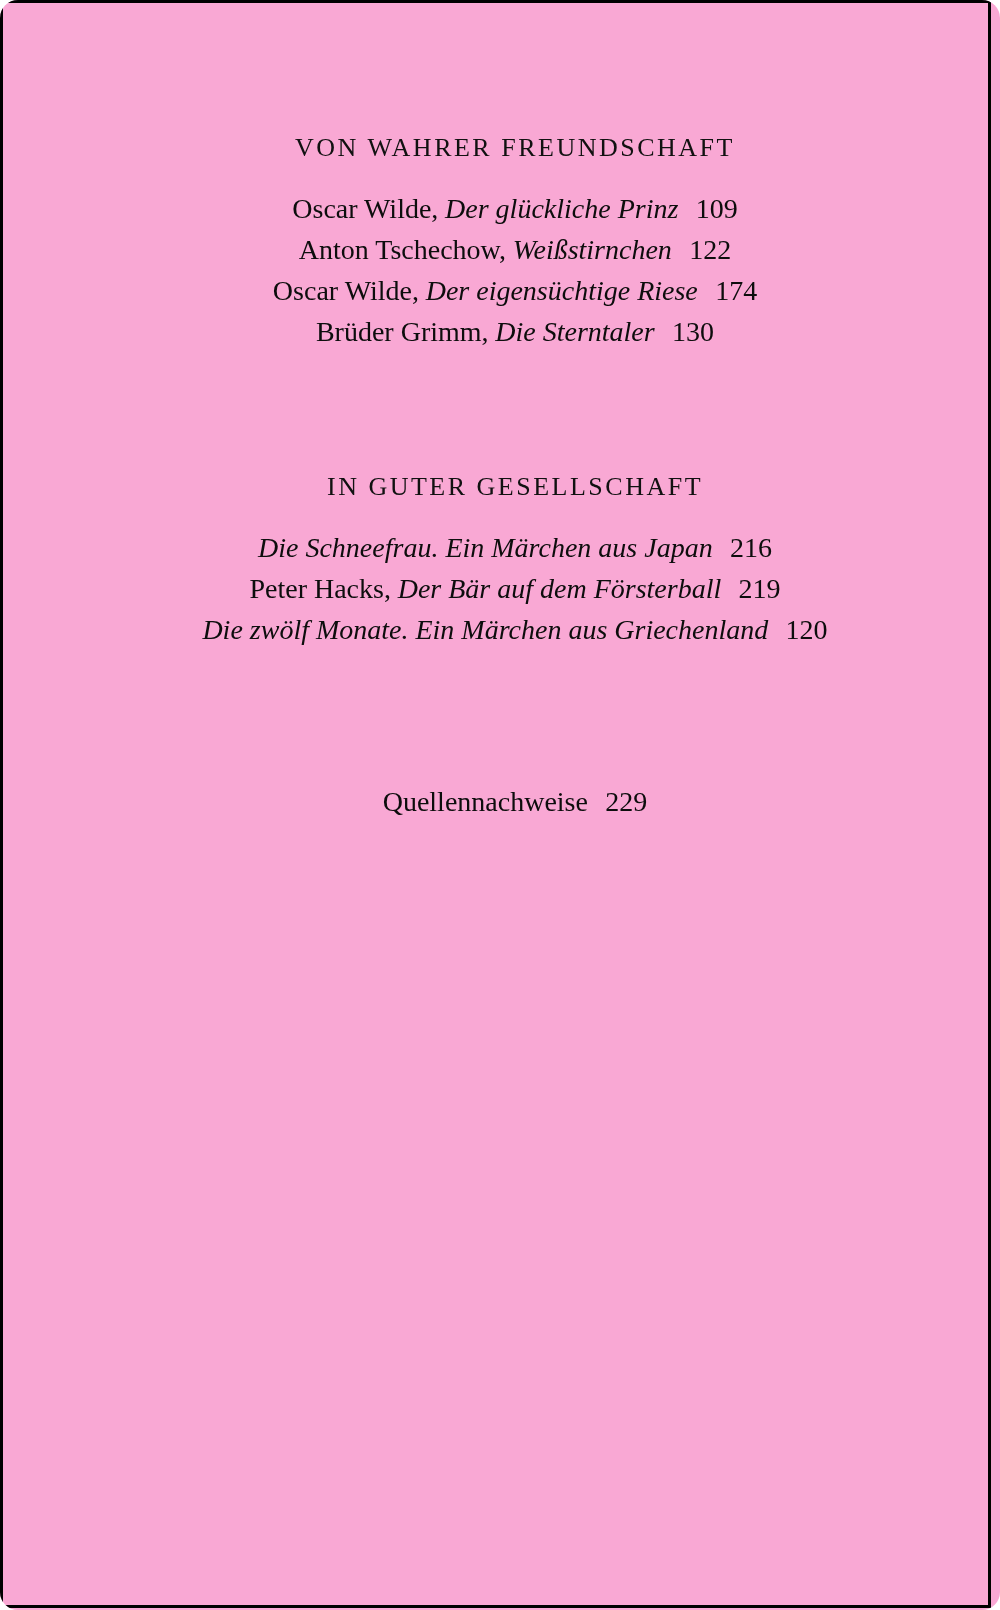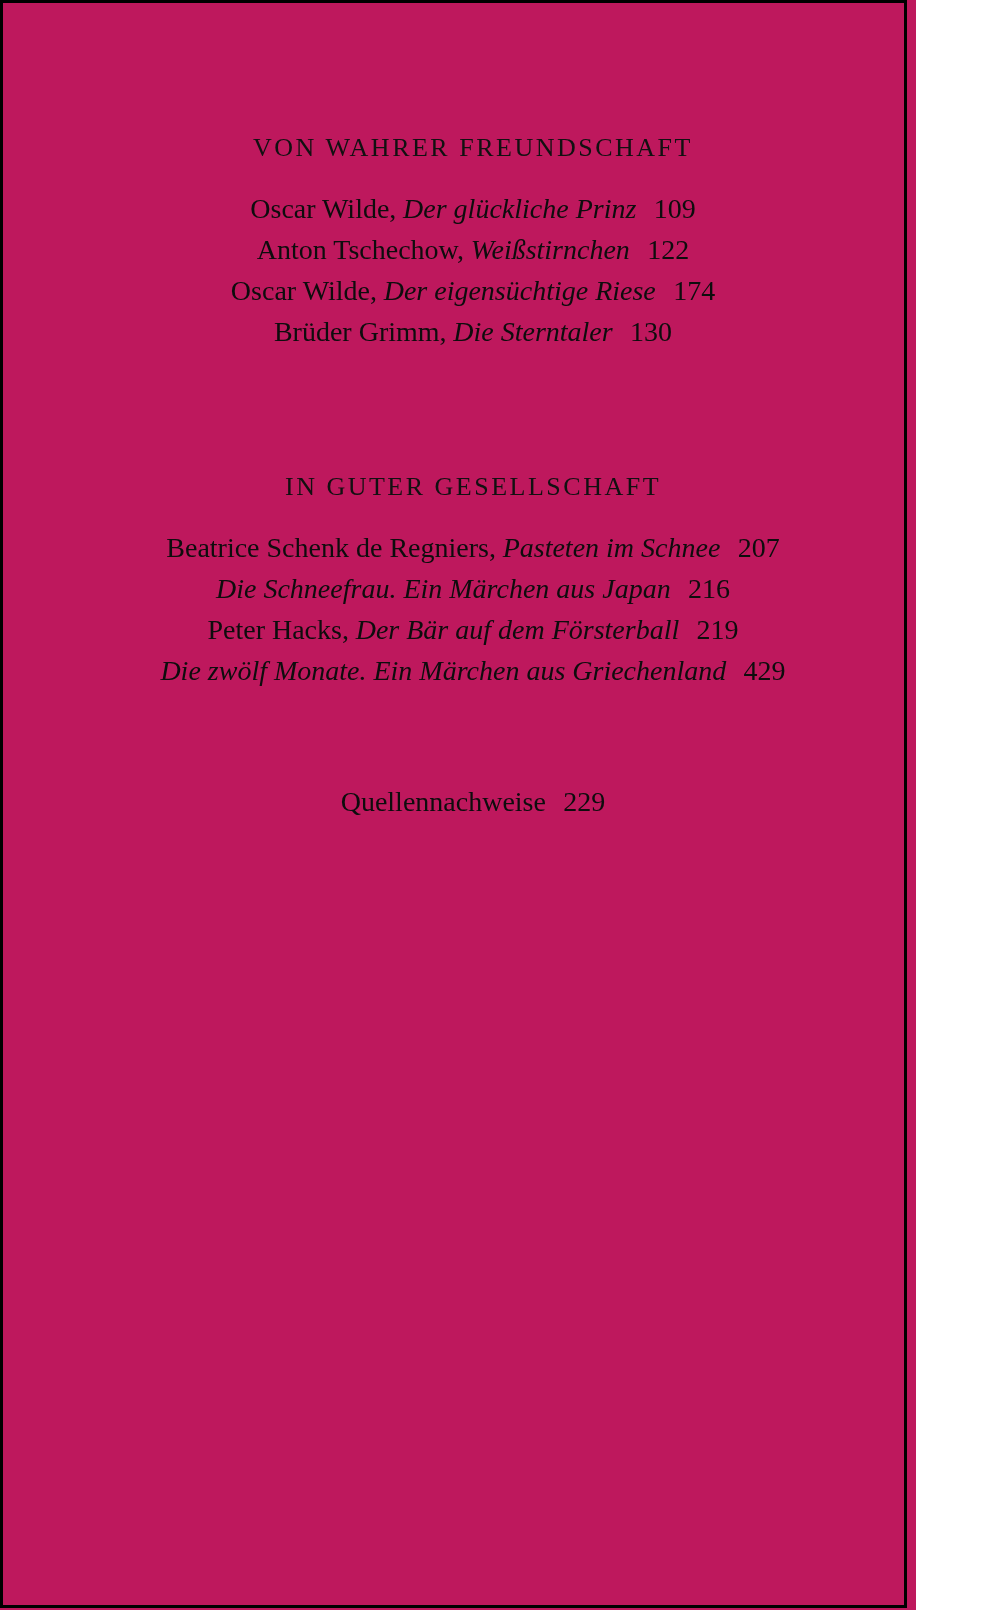--- a/index.html
+++ b/index.html
@@ -2,26 +2,27 @@
 <html><head>
 <meta charset="utf-8">
 <style>
   html, body {
     margin: 0;
     padding: 0;
     background: #ffffff;
   }
   .page {
     position: relative;
-    width: 916px;
+    width: 1000px;
     height: 1610px;
-    background: #be185d;
+    background: #f9a8d4;
     font-family: "Liberation Serif", serif;
     color: #0d0d0d;
     overflow: hidden;
+    border-radius: 18px;
   }
   .frame {
     position: absolute;
     top: 0;
     left: 0;
     right: 9px;
     bottom: 2px;
     border: 3px solid #000000;
     pointer-events: none;
   }
@@ -84,29 +85,26 @@
     </div>
     <div class="entry">
       <span class="author">Brüder Grimm,</span><span class="title">Die Sterntaler</span><span class="pg">130</span>
     </div>
   </div>
 
   <div class="block toc-heading heading-2">IN GUTER GESELLSCHAFT</div>
 
   <div class="block entry-list list-2">
     <div class="entry">
-      <span class="author">Beatrice Schenk de Regniers,</span><span class="title">Pasteten im Schnee</span><span class="pg">207</span>
-    </div>
-    <div class="entry">
       <span class="title">Die Schneefrau. Ein Märchen aus Japan</span><span class="pg">216</span>
     </div>
     <div class="entry">
       <span class="author">Peter Hacks,</span><span class="title">Der Bär auf dem Försterball</span><span class="pg">219</span>
     </div>
     <div class="entry">
-      <span class="title">Die zwölf Monate. Ein Märchen aus Griechenland</span><span class="pg">429</span>
+      <span class="title">Die zwölf Monate. Ein Märchen aus Griechenland</span><span class="pg">120</span>
     </div>
   </div>
 
   <div class="block entry footer-line">
     <span class="author-less">Quellennachweise</span><span class="pg">229</span>
   </div>
 </div>
 
 </body></html>

